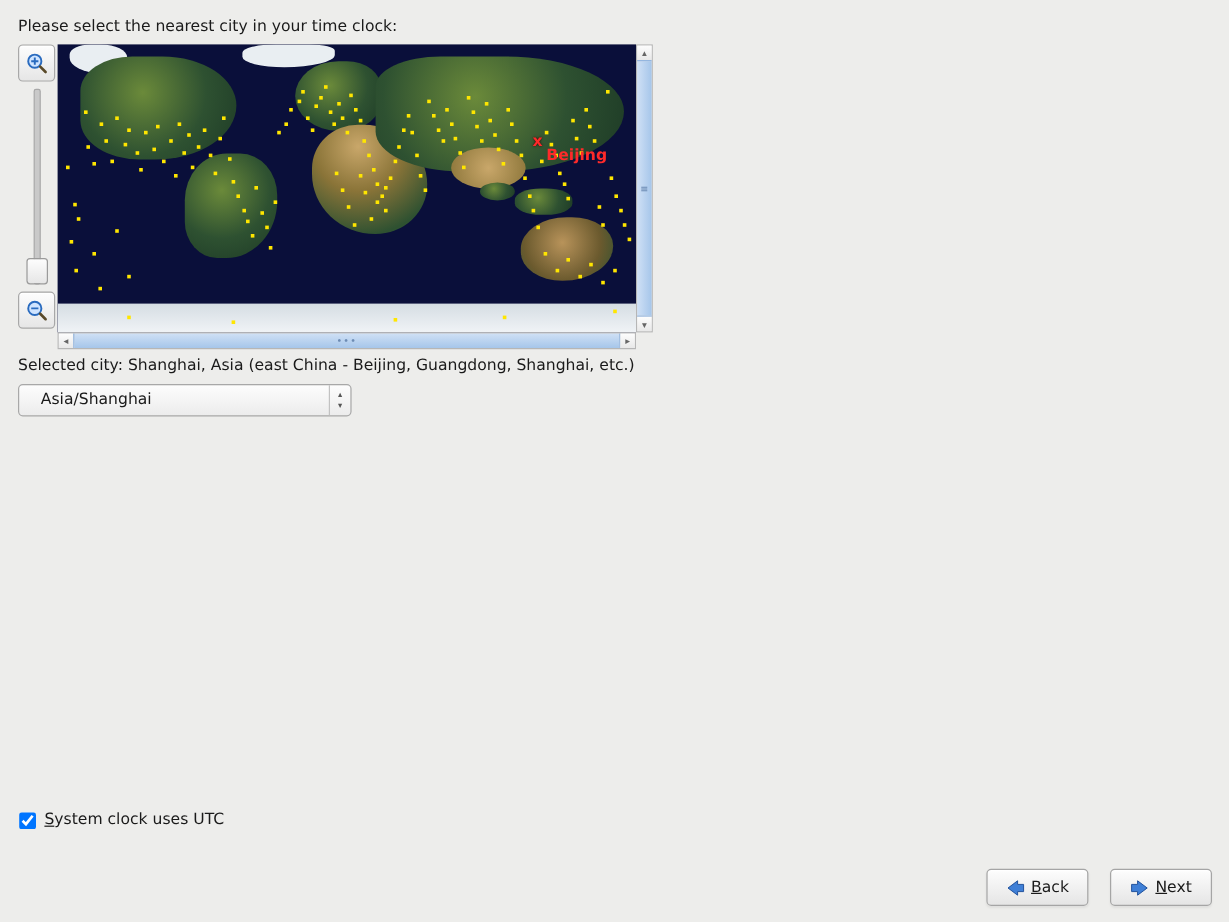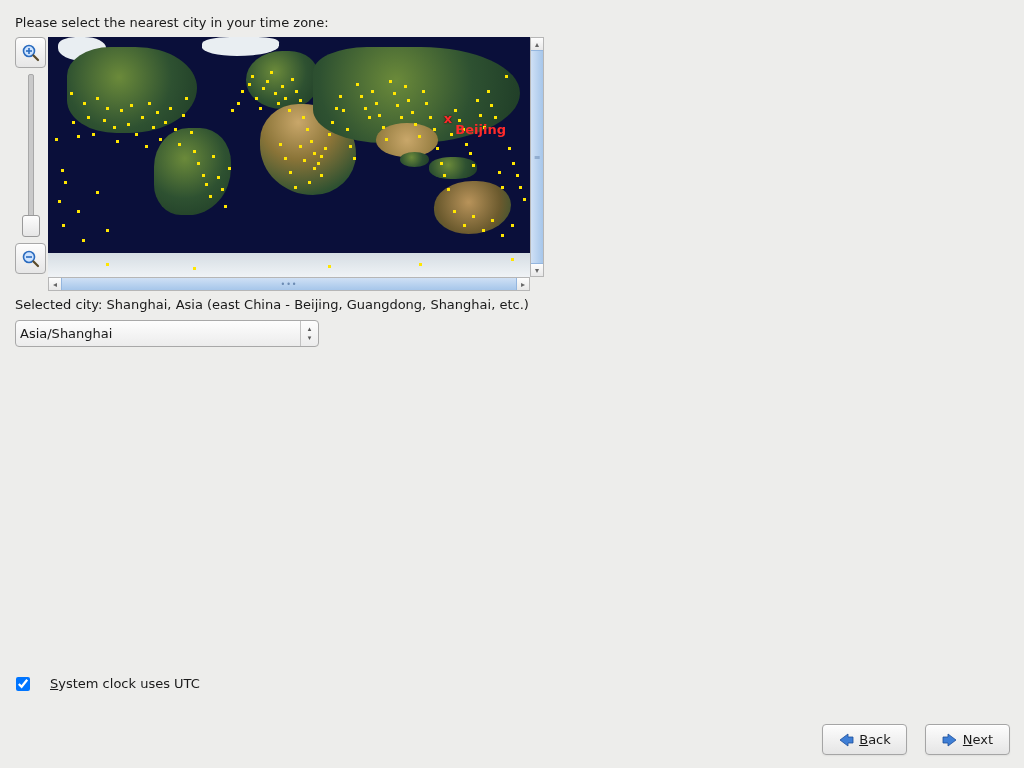--- a/index.html
+++ b/index.html
@@ -172,29 +172,29 @@
   .selected-text {
     position: absolute;
     left: 15px;
     top: 297px;
   }
 
   .tz-select {
     position: absolute;
     left: 15px;
     top: 320px;
-    width: 304px;
+    width: 278px;
     height: 27px;
     border: 1px solid #a8a8a8;
     border-radius: 4px;
     background: linear-gradient(#fdfdfd, #ececec);
     box-sizing: border-box;
     display: flex;
     align-items: center;
-    padding: 0 20px 0 4px;
+    padding: 0 20px 0 18px;
     position: absolute;
   }
   .tz-select .spin {
     position: absolute;
     right: 0;
     top: 0;
     bottom: 0;
     width: 17px;
     border-left: 1px solid #c2c2c2;
     display: flex;
@@ -205,21 +205,21 @@
     font-size: 7px;
     color: #555;
   }
 
   .utc-row {
     position: absolute;
     left: 16px;
     top: 676px;
     display: flex;
     align-items: center;
-    gap: 20px;
+    gap: 7px;
   }
   .utc-row input[type=checkbox]{
     width:14px;height:14px;margin:0;
   }
   .mn { text-decoration: underline; }
 
   .footer {
     position: absolute;
     left: 0;
     right: 0;
@@ -241,21 +241,21 @@
     justify-content: center;
     gap: 5px;
     box-sizing: border-box;
     font-size: 13px;
   }
   .arrow-svg { width:16px; height:16px; }
 </style>
 </head>
 <body>
 
-<div class="prompt">Please select the nearest city in your time zone:</div>
+<div class="prompt">Please select the nearest city in your time clock:</div>
 
 <div class="zoom-col">
   <div class="zoom-btn">
     <svg width="20" height="20" viewBox="0 0 20 20">
       <circle cx="8" cy="8" r="5.5" fill="#cfe4ff" stroke="#2a6bbf" stroke-width="1.6"></circle>
       <line x1="8" y1="5" x2="8" y2="11" stroke="#2a6bbf" stroke-width="1.6"></line>
       <line x1="5" y1="8" x2="11" y2="8" stroke="#2a6bbf" stroke-width="1.6"></line>
       <line x1="12.5" y1="12.5" x2="17" y2="17" stroke="#5a4a2a" stroke-width="2.2" stroke-linecap="round"></line>
     </svg>
   </div>

